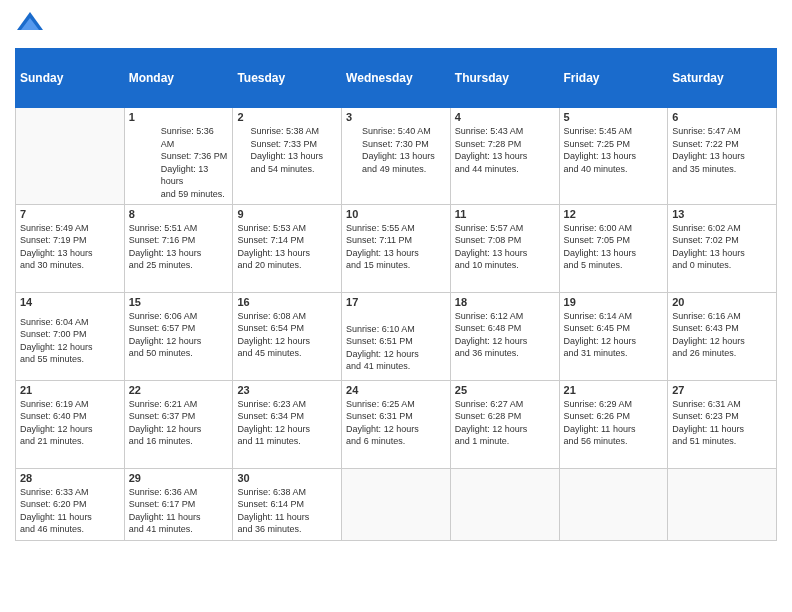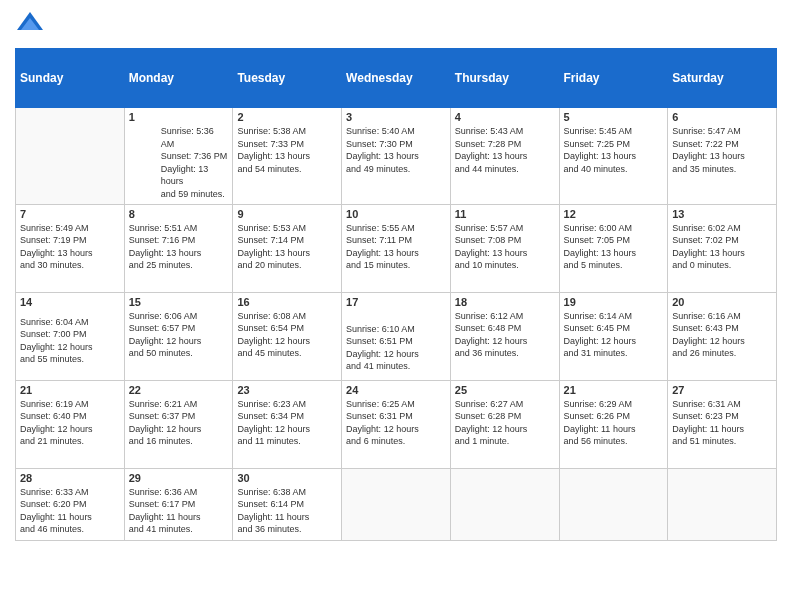--- a/index.html
+++ b/index.html
@@ -136,28 +136,28 @@
           <td class="empty-cell"></td>
           <td>
             <div class="day-num">1</div>
             <div class="day-info" style="white-space: pre-line; margin-left: 32px;">Sunrise: 5:36 AM
 Sunset: 7:36 PM
 Daylight: 13 hours
 and 59 minutes.</div>
           </td>
           <td>
             <div class="day-num">2</div>
-            <div class="day-info" style="white-space: pre-line;">Sunrise: 5:38 AM
+            <div class="day-info" style="white-space: pre-line; margin-left: 13px;">Sunrise: 5:38 AM
 Sunset: 7:33 PM
 Daylight: 13 hours
 and 54 minutes.</div>
           </td>
           <td>
             <div class="day-num">3</div>
-            <div class="day-info" style="white-space: pre-line;">Sunrise: 5:40 AM
+            <div class="day-info" style="white-space: pre-line; margin-left: 16px;">Sunrise: 5:40 AM
 Sunset: 7:30 PM
 Daylight: 13 hours
 and 49 minutes.</div>
           </td>
           <td>
             <div class="day-num">4</div>
             <div class="day-info" style="white-space: pre-line;">Sunrise: 5:43 AM
 Sunset: 7:28 PM
 Daylight: 13 hours
 and 44 minutes.</div>

